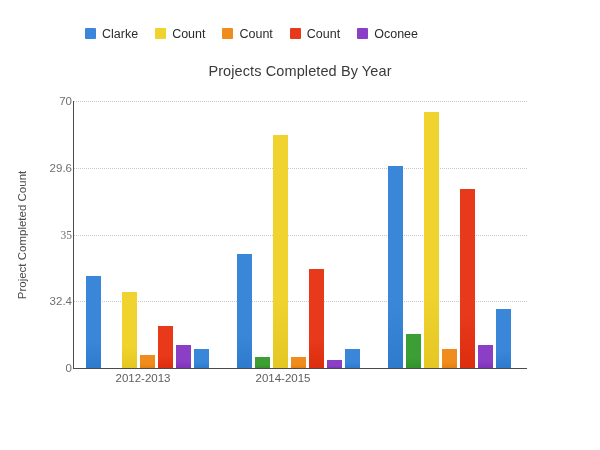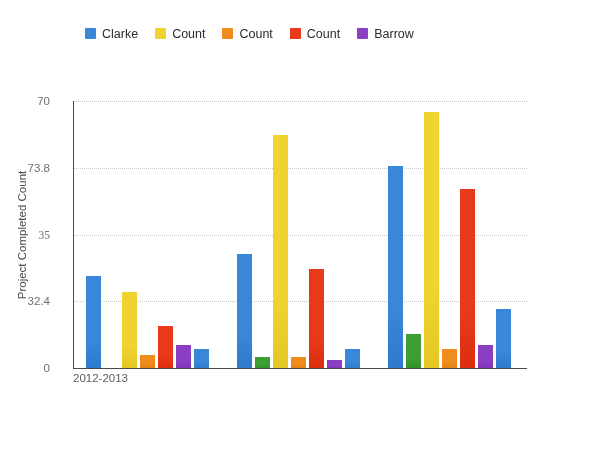--- a/index.html
+++ b/index.html
@@ -94,21 +94,21 @@
   .y-axis-labels {
     position: absolute;
     left: 0;
     top: 0;
     width: 100%;
     height: 100%;
   }
   .y-tick {
     position: absolute;
     right: 100%;
-    margin-right: 24px;
+    margin-right: 2px;
     transform: translateY(-50%);
     font-size: 11.5px;
     color: #6f6f6f;
     white-space: nowrap;
   }
   .y-axis-title {
     position: absolute;
     left: 14px;
     top: 101px;
     height: 267px;
@@ -152,20 +152,21 @@
   .x-axis-labels {
     position: absolute;
     left: 73px;
     top: 372px;
     width: 453px;
     display: flex;
   }
   .x-tick {
     font-size: 11.5px;
     color: #5d5d5d;
+    text-align: center;
   }
 </style>
 </head>
 <body>
 
 <div id="chart-root">
 
   <div class="legend">
       <div class="legend-item">
         <span class="legend-swatch" style="background: rgb(58, 135, 217);"></span>
@@ -178,41 +179,42 @@
       <div class="legend-item">
         <span class="legend-swatch" style="background: rgb(240, 140, 30);"></span>
         <span class="legend-label">Count</span>
       </div>
       <div class="legend-item">
         <span class="legend-swatch" style="background: rgb(232, 57, 26);"></span>
         <span class="legend-label">Count</span>
       </div>
       <div class="legend-item">
         <span class="legend-swatch" style="background: rgb(139, 63, 196);"></span>
-        <span class="legend-label">Barrow</span>
+        <span class="legend-label">Oconee</span>
       </div>
     </div>
 
+  <div class="chart-title">Projects Completed By Year</div>
 
   <div class="y-axis-title">
     <span>Project Completed Count</span>
   </div>
 
   <div class="plot-area">
     <div class="gridlines">
         <div class="gridline" style="top: 75%;"></div>
         <div class="gridline" style="top: 50%;"></div>
         <div class="gridline" style="top: 25%;"></div>
         <div class="gridline" style="top: 0%;"></div>
       </div>
     <div class="y-axis-labels">
         <div class="y-tick" style="top: 100%;">0</div>
         <div class="y-tick" style="top: 75%;">32.4</div>
         <div class="y-tick" style="top: 50%; font-family: Liberation Serif, serif;">35</div>
-        <div class="y-tick" style="top: 25%;">73.8</div>
+        <div class="y-tick" style="top: 25%;">29.6</div>
         <div class="y-tick" style="top: 0%;">70</div>
       </div>
     <div class="groups">
         <div class="bar-group" style="width: 140px; padding-left: 12px;">
           <div class="bar" title="Clarke 2012-2013: 24" style="height: 91.5429px; background: linear-gradient(rgb(58, 135, 217) 0%, rgb(58, 135, 217) 70%, rgb(46, 123, 205) 100%);"></div>
           <div class="bar" title="Oglethorpe 2012-2013: 0" style="height: 0px; background: linear-gradient(rgb(61, 158, 53) 0%, rgb(61, 158, 53) 70%, rgb(49, 146, 41) 100%);"></div>
           <div class="bar" title="Hall 2012-2013: 20" style="height: 76.2857px; background: linear-gradient(rgb(240, 211, 46) 0%, rgb(240, 211, 46) 70%, rgb(228, 199, 34) 100%);"></div>
           <div class="bar" title="Oconee 2012-2013: 3.5" style="height: 13.35px; background: linear-gradient(rgb(240, 140, 30) 0%, rgb(240, 140, 30) 70%, rgb(228, 128, 18) 100%);"></div>
           <div class="bar" title="Barrow 2012-2013: 11" style="height: 41.9571px; background: linear-gradient(rgb(232, 57, 26) 0%, rgb(232, 57, 26) 70%, rgb(220, 45, 14) 100%);"></div>
           <div class="bar" title="Jackson 2012-2013: 6" style="height: 22.8857px; background: linear-gradient(rgb(139, 63, 196) 0%, rgb(139, 63, 196) 70%, rgb(127, 51, 184) 100%);"></div>
@@ -234,15 +236,16 @@
           <div class="bar" title="Oconee 2014-2015: 5" style="height: 19.0714px; background: linear-gradient(rgb(240, 140, 30) 0%, rgb(240, 140, 30) 70%, rgb(228, 128, 18) 100%);"></div>
           <div class="bar" title="Barrow 2014-2015: 47" style="height: 179.271px; background: linear-gradient(rgb(232, 57, 26) 0%, rgb(232, 57, 26) 70%, rgb(220, 45, 14) 100%);"></div>
           <div class="bar" title="Jackson 2014-2015: 6" style="height: 22.8857px; background: linear-gradient(rgb(139, 63, 196) 0%, rgb(139, 63, 196) 70%, rgb(127, 51, 184) 100%);"></div>
           <div class="bar" title="Madison 2014-2015: 15.5" style="height: 59.1214px; background: linear-gradient(rgb(58, 135, 217) 0%, rgb(58, 135, 217) 70%, rgb(46, 123, 205) 100%);"></div>
         </div>
       </div>
   </div>
 
   <div class="x-axis-labels">
       <div class="x-tick" style="width: 140px;">2012-2013</div>
+      <div class="x-tick" style="width: 140px;">2014-2015</div>
     </div>
 
 </div>
 
 </body></html>

